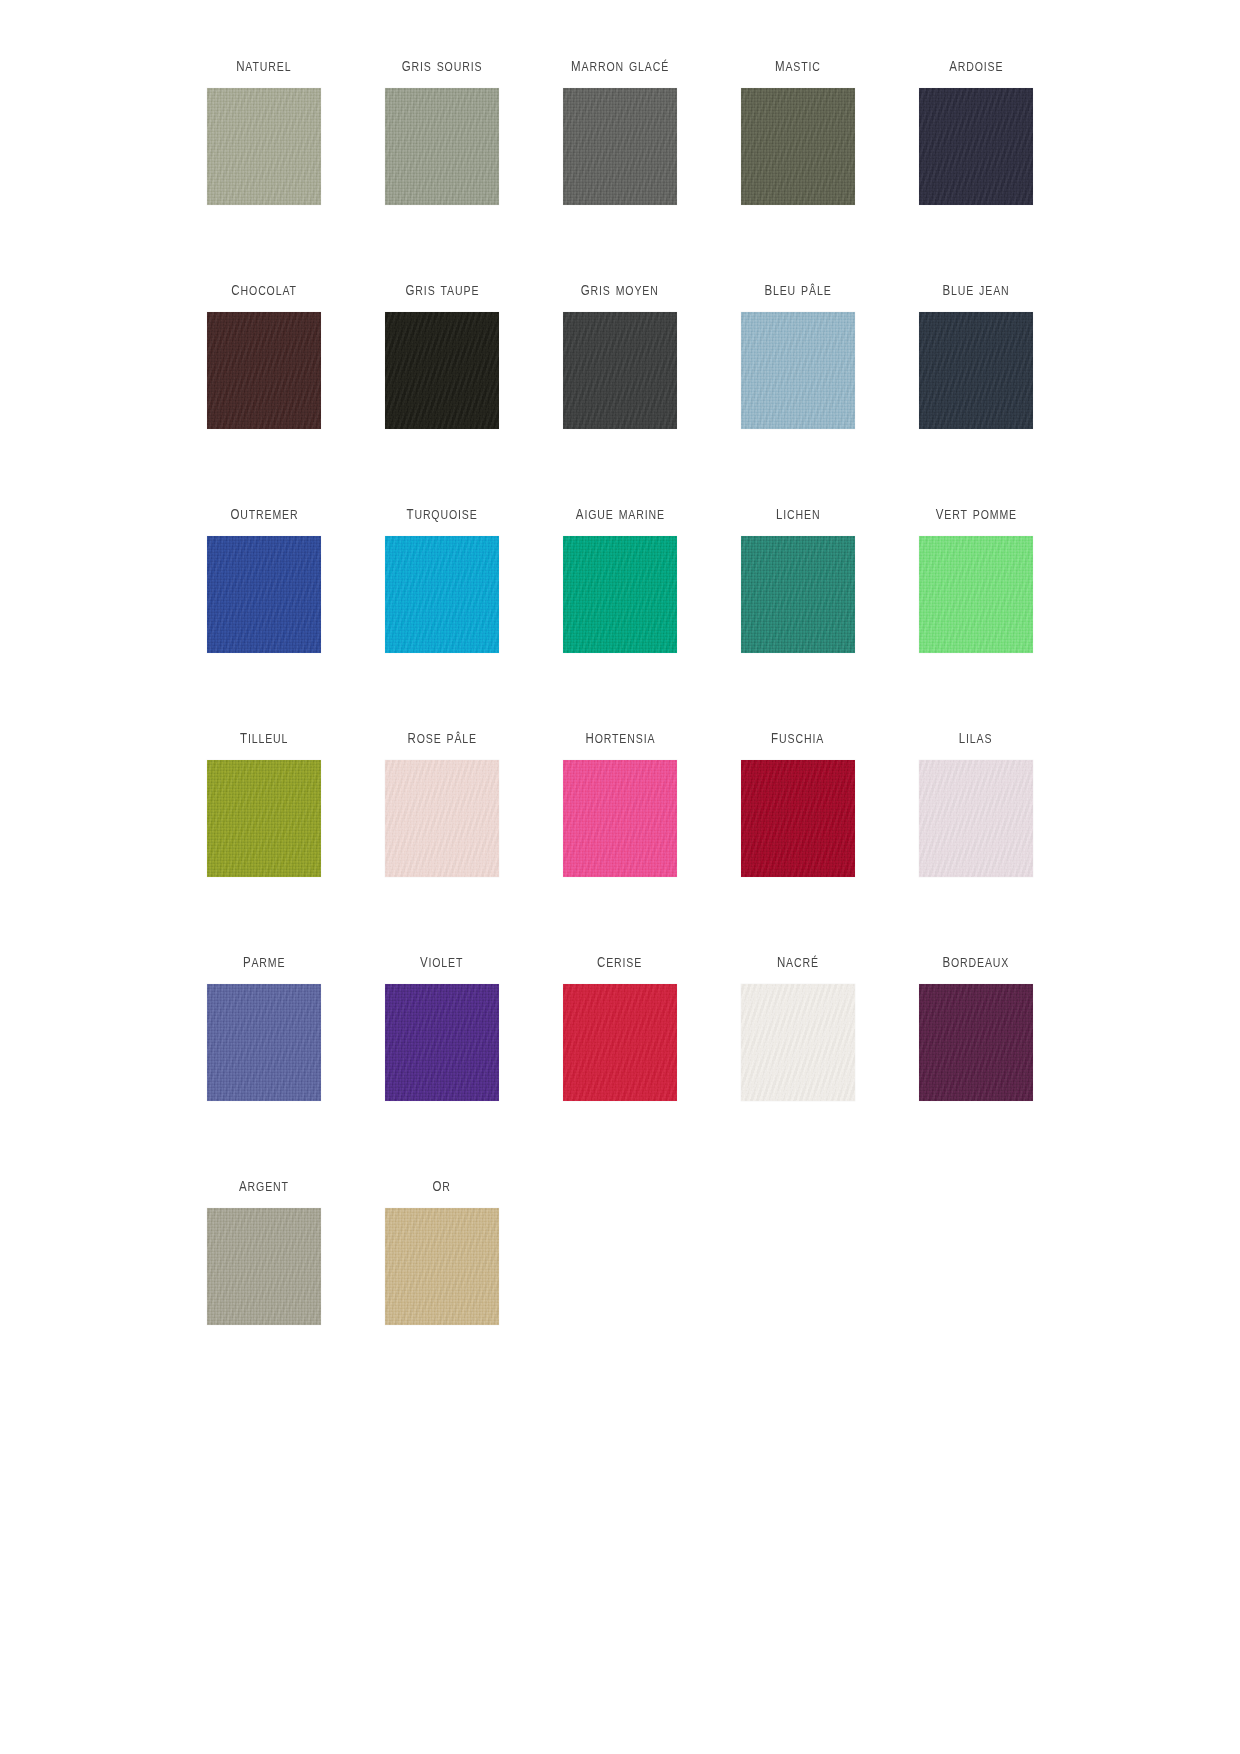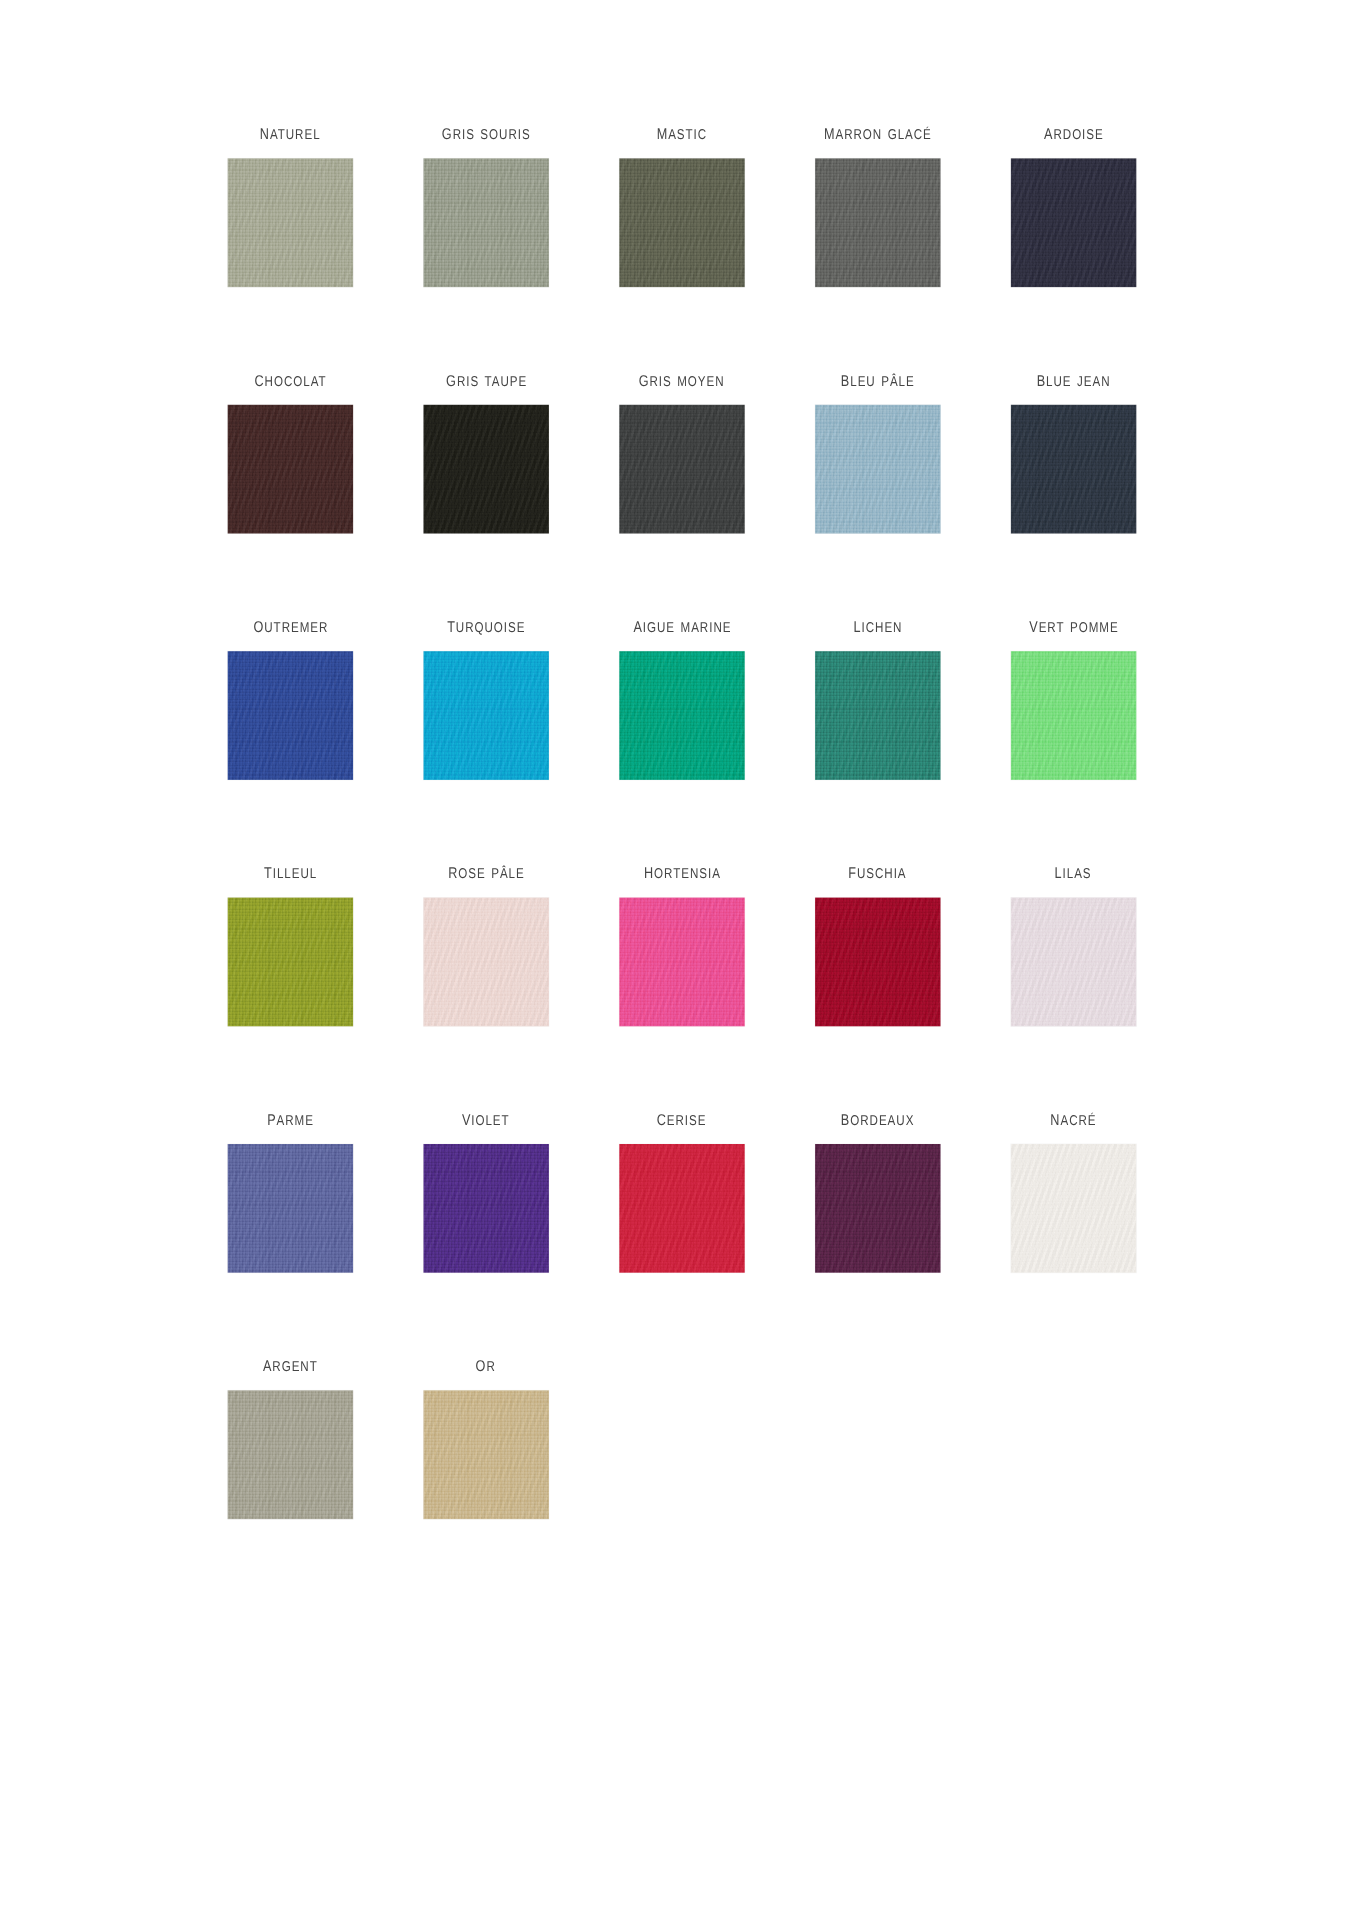--- a/index.html
+++ b/index.html
@@ -14,21 +14,21 @@
     font-family: "DejaVu Sans", sans-serif;
     background: #fefefe;
     overflow: hidden;
   }
 
   #swatch-sheet {
     position: relative;
     width: 1240px;
     height: 1754px;
     box-sizing: border-box;
-    padding: 110px 0 0 0;
+    padding: 54px 0 0 0;
     background: #ffffff;
   }
 
   .swatch-grid {
     display: grid;
     grid-template-columns: repeat(5, 178px);
     grid-auto-rows: 224px;
     justify-content: center;
     column-gap: 0px;
     row-gap: 0px;
@@ -124,28 +124,28 @@
   <div class="swatch-grid">
       <div class="swatch-cell">
         <div class="swatch-label">Naturel</div>
         <div class="swatch-chip" style="background-color: rgb(165, 168, 146);"></div>
       </div>
       <div class="swatch-cell">
         <div class="swatch-label">Gris souris</div>
         <div class="swatch-chip" style="background-color: rgb(149, 155, 137);"></div>
       </div>
       <div class="swatch-cell">
+        <div class="swatch-label">Marron glacé</div>
+        <div class="swatch-chip" style="background-color: rgb(94, 95, 92);"></div>
+      </div>
+      <div class="swatch-cell">
         <div class="swatch-label">Mastic</div>
         <div class="swatch-chip" style="background-color: rgb(91, 94, 76);"></div>
       </div>
       <div class="swatch-cell">
-        <div class="swatch-label">Marron glacé</div>
-        <div class="swatch-chip" style="background-color: rgb(94, 95, 92);"></div>
-      </div>
-      <div class="swatch-cell">
         <div class="swatch-label">Ardoise</div>
         <div class="swatch-chip" style="background-color: rgb(43, 43, 60);"></div>
       </div>
       <div class="swatch-cell">
         <div class="swatch-label">Chocolat</div>
         <div class="swatch-chip" style="background-color: rgb(65, 37, 36);"></div>
       </div>
       <div class="swatch-cell">
         <div class="swatch-label">Gris taupe</div>
         <div class="swatch-chip" style="background-color: rgb(29, 29, 22);"></div>
@@ -208,28 +208,28 @@
       </div>
       <div class="swatch-cell">
         <div class="swatch-label">Violet</div>
         <div class="swatch-chip" style="background-color: rgb(76, 41, 129);"></div>
       </div>
       <div class="swatch-cell">
         <div class="swatch-label">Cerise</div>
         <div class="swatch-chip" style="background-color: rgb(207, 31, 58);"></div>
       </div>
       <div class="swatch-cell">
+        <div class="swatch-label">Nacré</div>
+        <div class="swatch-chip" style="background-color: rgb(242, 239, 234);"></div>
+      </div>
+      <div class="swatch-cell">
         <div class="swatch-label">Bordeaux</div>
         <div class="swatch-chip" style="background-color: rgb(84, 32, 67);"></div>
       </div>
       <div class="swatch-cell">
-        <div class="swatch-label">Nacré</div>
-        <div class="swatch-chip" style="background-color: rgb(242, 239, 234);"></div>
-      </div>
-      <div class="swatch-cell">
         <div class="swatch-label">Argent</div>
         <div class="swatch-chip" style="background-color: rgb(163, 161, 144);"></div>
       </div>
       <div class="swatch-cell">
         <div class="swatch-label">Or</div>
         <div class="swatch-chip" style="background-color: rgb(203, 182, 137);"></div>
       </div>
     </div>
 </div>
 

